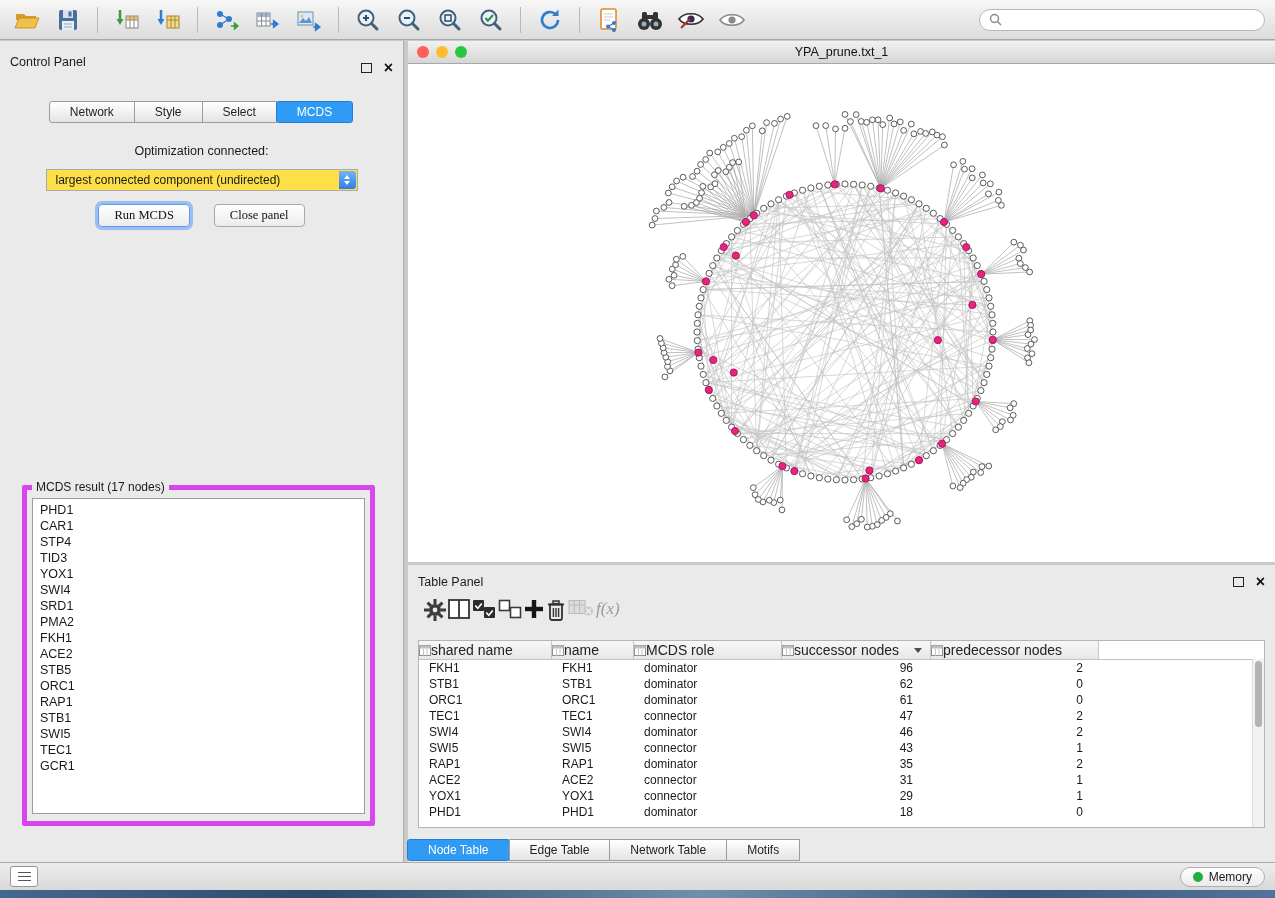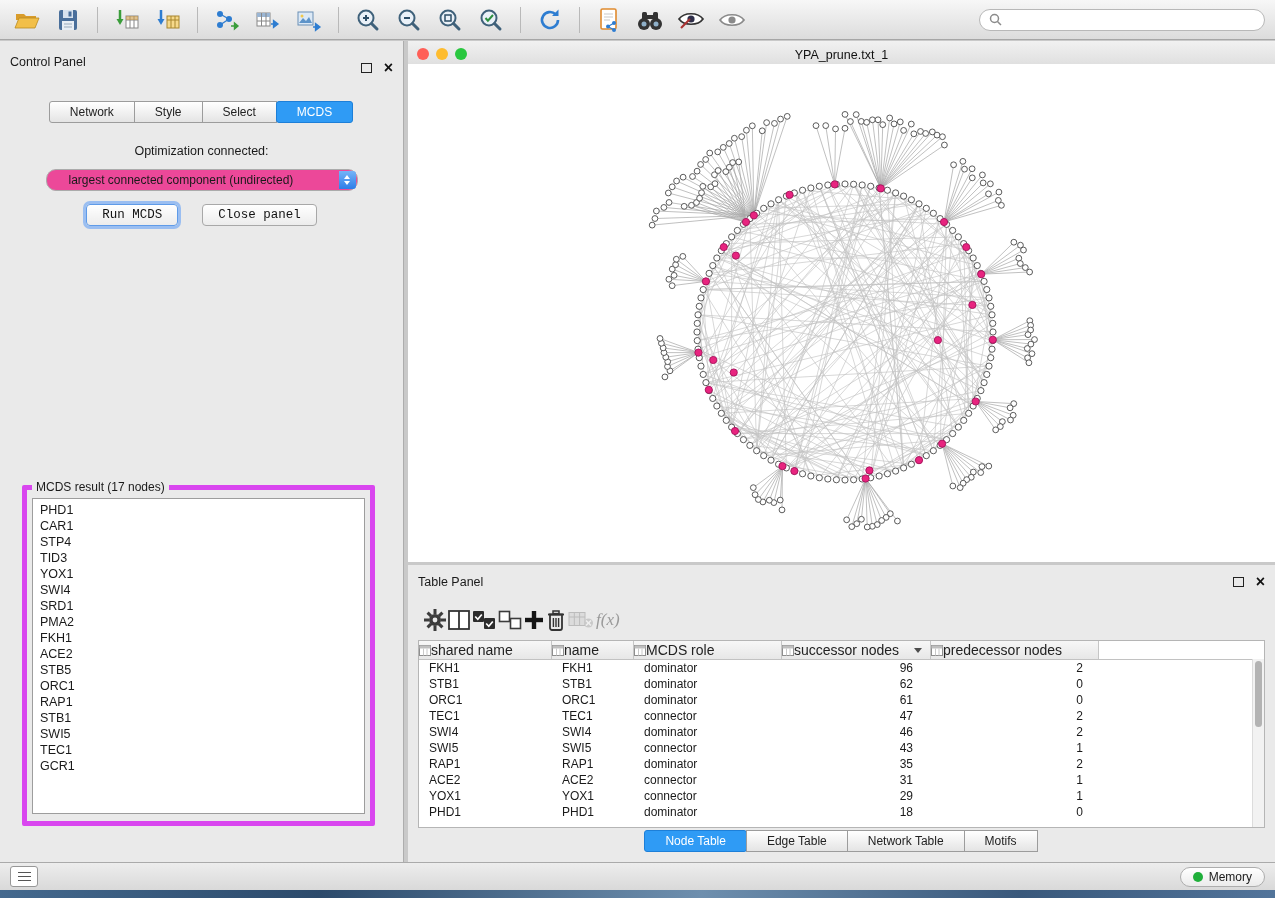--- a/index.html
+++ b/index.html
@@ -15,58 +15,58 @@
   .panel-header{height:26px;display:flex;padding:14px 10px;font-size:12.5px}
   .win-btns{margin-left:auto;display:flex;gap:12px;align-items:center}
   .float-box{width:9px;height:8px;border:1.5px solid #222}
   .close-x{font-weight:bold;font-size:16px;line-height:14px;color:#111}
   .tab-row{display:flex;justify-content:center;margin-top:6px}
   .tab{font-size:12px;padding:3px 20px;border:1px solid #9c9c9c;background:linear-gradient(#ffffff,#e4e4e4);margin-left:-1px;color:#222}
   .tab:first-child{border-radius:3px 0 0 3px}
   .tab.active{background:#2f9bf5;border-color:#1d7fd8;color:#fff;border-radius:3px}
   .opt-label{text-align:center;margin-top:21px;font-size:12.5px}
   .select-row{display:flex;justify-content:center;margin-top:11px}
-  .selectbox{width:312px;height:22px;background:#ec4899;border:1px solid #ababab;border-radius:10px;display:flex;align-items:center;font-size:12px;padding-left:22px;position:relative;box-sizing:border-box}
+  .selectbox{width:312px;height:22px;background:#fde047;border:1px solid #ababab;border-radius:0;display:flex;align-items:center;font-size:12px;padding-left:9px;position:relative;box-sizing:border-box}
   .stepper{position:absolute;right:1px;top:1px;bottom:1px;width:17px;background:linear-gradient(#74b4f8,#2e7de8);border-radius:0 3px 3px 0;display:flex;flex-direction:column;align-items:center;justify-content:center;gap:2px}
   .tri-up{width:0;height:0;border-left:3.5px solid transparent;border-right:3.5px solid transparent;border-bottom:4px solid #fff}
   .tri-down{width:0;height:0;border-left:3.5px solid transparent;border-right:3.5px solid transparent;border-top:4px solid #fff}
   .btn-row{display:flex;justify-content:center;gap:24px;margin-top:13px}
-  button.mac{font-size:12.5px;padding:3px 15px;background:linear-gradient(#ffffff,#ececec);border:1px solid #a8a8a8;border-radius:4px;font-family:Liberation Mono, monospace;color:#111}
+  button.mac{font-size:12.5px;padding:3px 15px;background:linear-gradient(#ffffff,#ececec);border:1px solid #a8a8a8;border-radius:4px;font-family:Liberation Serif, serif;color:#111}
   button.mac.focused{box-shadow:0 0 0 3px rgba(100,160,245,.6);border-color:#5f9be8}
   fieldset.mcds{position:absolute;left:10px;right:16px;top:427px;bottom:24px;border:5px solid #d946ef;border-radius:2px;margin:12px;padding:4px 5px 7px;box-sizing:border-box}
   fieldset.mcds legend{font-size:12px;padding:0 4px}
   .result-list{width:100%;height:100%;background:#fff;border:1px solid #9d9d9d;box-sizing:border-box;padding:3px 7px;overflow:hidden}
   .result-item{font-size:12.5px;line-height:16px}
   
   .network-window{position:absolute;left:408px;top:41px;width:867px;height:521px;background:#fff}
-  .net-titlebar{height:22px;background:linear-gradient(#f1f1f1,#d6d6d6);border-bottom:1px solid #a9a9a9;display:flex;align-items:flex-start;padding:7px 9px;position:relative}
+  .net-titlebar{height:22px;background:linear-gradient(#f1f1f1,#d6d6d6);border-bottom:1px solid #a9a9a9;display:flex;align-items:center;padding:0 9px;position:relative}
   .traffic{display:flex;gap:7px;z-index:2}
   .light{width:12px;height:12px;border-radius:50%}
   .light.red{background:#ff5f57}.light.yellow{background:#febc2e}.light.green{background:#29c73f}
   .net-title{position:absolute;left:0;right:0;text-align:center;font-size:12.5px;color:#111}
   .net-canvas{position:absolute;top:23px;left:0;right:0;bottom:0;background:#fff}
   
   .table-panel{position:absolute;left:408px;top:565px;width:867px;height:297px;background:#eaeaea}
   .tp-header{height:24px;display:flex;align-items:center;padding:5px 10px;font-size:12.5px}
-  .tp-toolbar{height:42px;display:flex;align-items:center;padding:0 16px;gap:2px}
+  .tp-toolbar{height:42px;display:flex;padding:0 16px;gap:2px}
   .fx{font-family:"Liberation Serif",serif;font-style:italic;font-size:17px;color:#9a9a9a}
   .table-wrap{position:absolute;left:10px;right:10px;top:75px;bottom:34px;background:#fff;border:1px solid #b5b5b5;overflow:hidden;box-sizing:border-box}
   .thead{display:flex;height:18px;border-bottom:1px solid #c2c2c2}
   .hcell{display:flex;align-items:center;font-size:14px;border-right:1px solid #c6c6c6;box-sizing:border-box;background:linear-gradient(#f7f7f7,#e7e7e7);position:relative;color:#222}
   .c-shared{width:133px}.c-name{width:82px}.c-role{width:148px}.c-succ{width:149px}.c-pred{width:168px}
   .mini-tbl{flex:0 0 auto}
   .sort-arrow{position:absolute;right:8px;top:7px;width:0;height:0;border-left:4px solid transparent;border-right:4px solid transparent;border-top:5px solid #4d4d4d}
   .trow{display:flex;height:16px;align-items:center}
   .tcell{font-size:12px;box-sizing:border-box;white-space:nowrap;overflow:hidden}
   .trow .c-shared,.trow .c-name,.trow .c-role{padding-left:10px}
   .trow .c-succ{text-align:right;padding-right:18px}
   .trow .c-pred{text-align:right;padding-right:16px}
   .vscroll{position:absolute;right:0;top:18px;bottom:0;width:11px;background:#f2f2f2;border-left:1px solid #dcdcdc}
   .vthumb{position:absolute;top:2px;left:1.5px;width:7px;height:66px;background:#b3b3b3;border-radius:4px}
-  .tp-tabs{position:absolute;bottom:10px;left:0;right:0;display:flex;justify-content:center}
+  .tp-tabs{position:absolute;bottom:1px;left:0;right:0;display:flex;}
   
   .status-bar{position:absolute;left:0;top:862px;width:100%;height:28px;background:linear-gradient(#ededed,#d9d9d9);border-top:1px solid #aaa;display:flex;align-items:center;padding:0 10px;box-sizing:border-box}
   .hamburger-btn{width:26px;height:19px;border:1px solid #979797;background:#fff;border-radius:3px;display:flex;align-items:center;justify-content:center}
   .hlines{width:13px;height:9px;background:repeating-linear-gradient(#555 0 1.5px,transparent 1.5px 4px)}
   .memory-btn{margin-left:auto;display:flex;align-items:center;gap:6px;background:linear-gradient(#ffffff,#ebebeb);border:1px solid #adadad;border-radius:11px;padding:2px 12px;font-size:12px}
   .mem-dot{width:10px;height:10px;border-radius:50%;background:#1faf3a}
   .wallpaper{position:absolute;left:0;top:890px;width:100%;height:8px;background:linear-gradient(90deg,#44698e,#2c4a6b 25%,#6e8fae 55%,#39587b 80%,#52749a)}
 </style>
 </head>
 <body>

